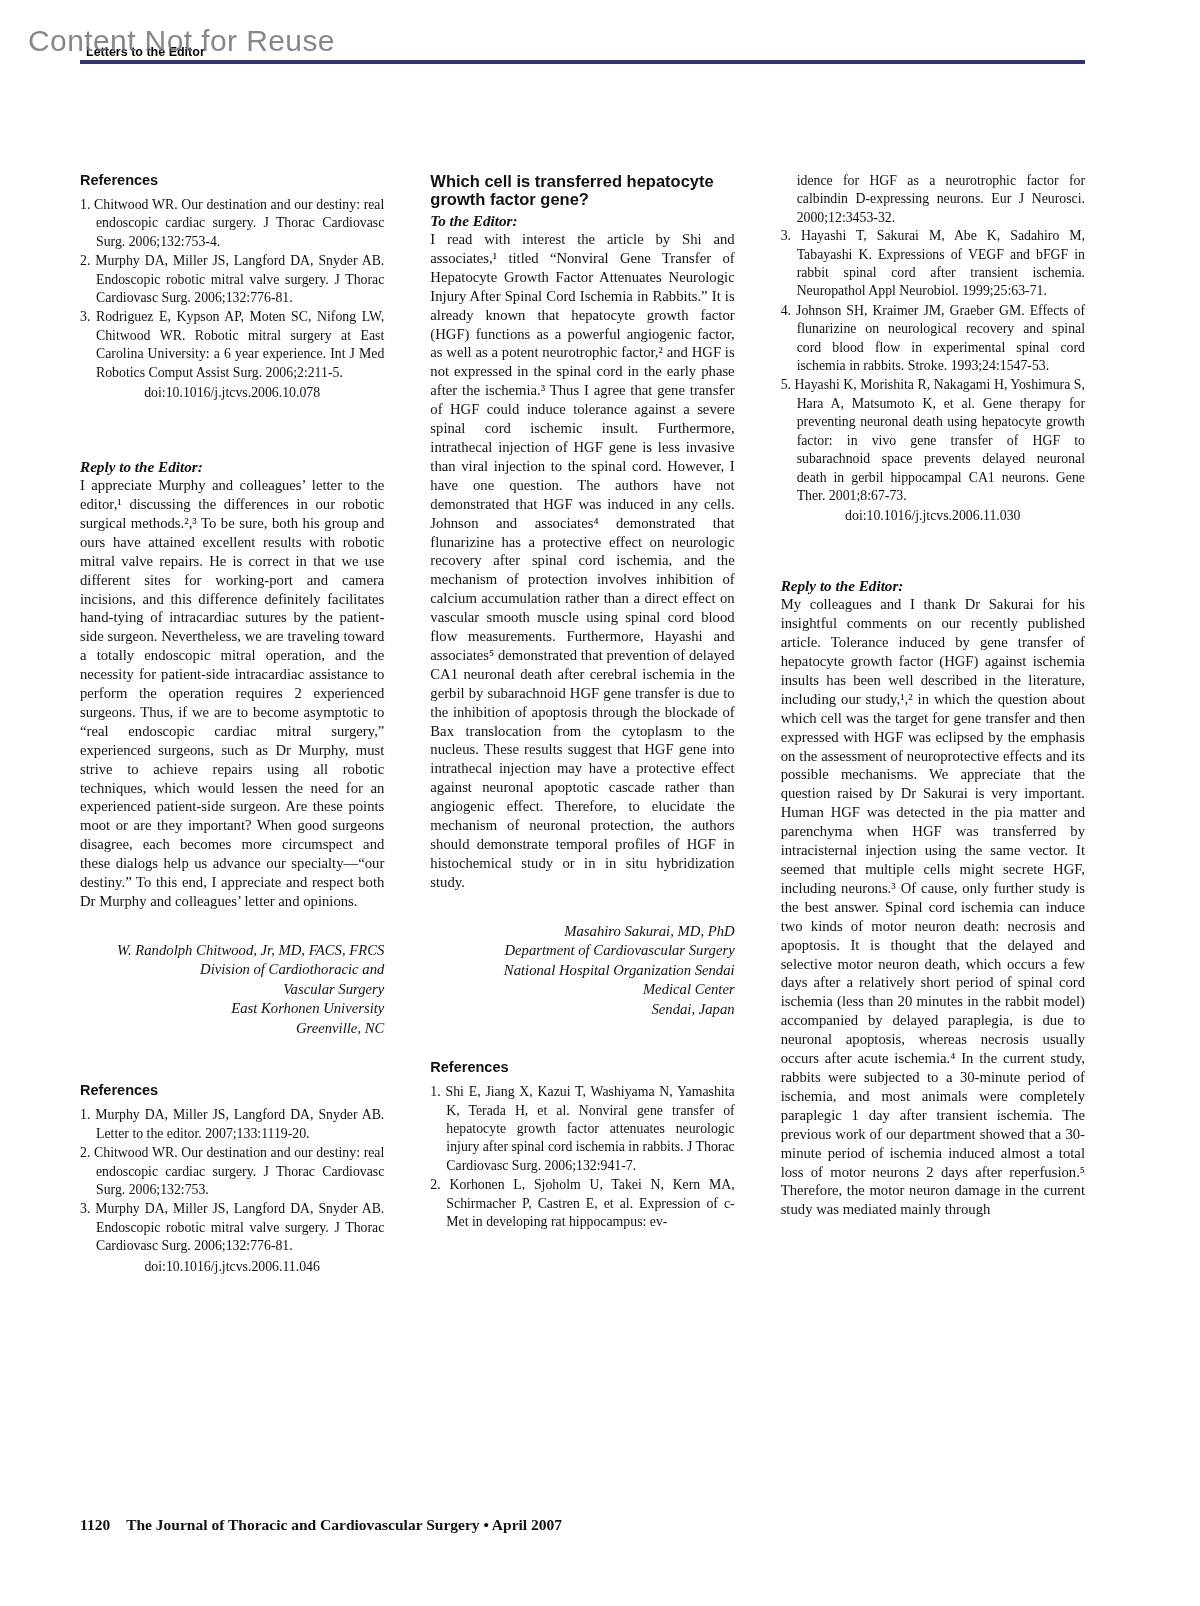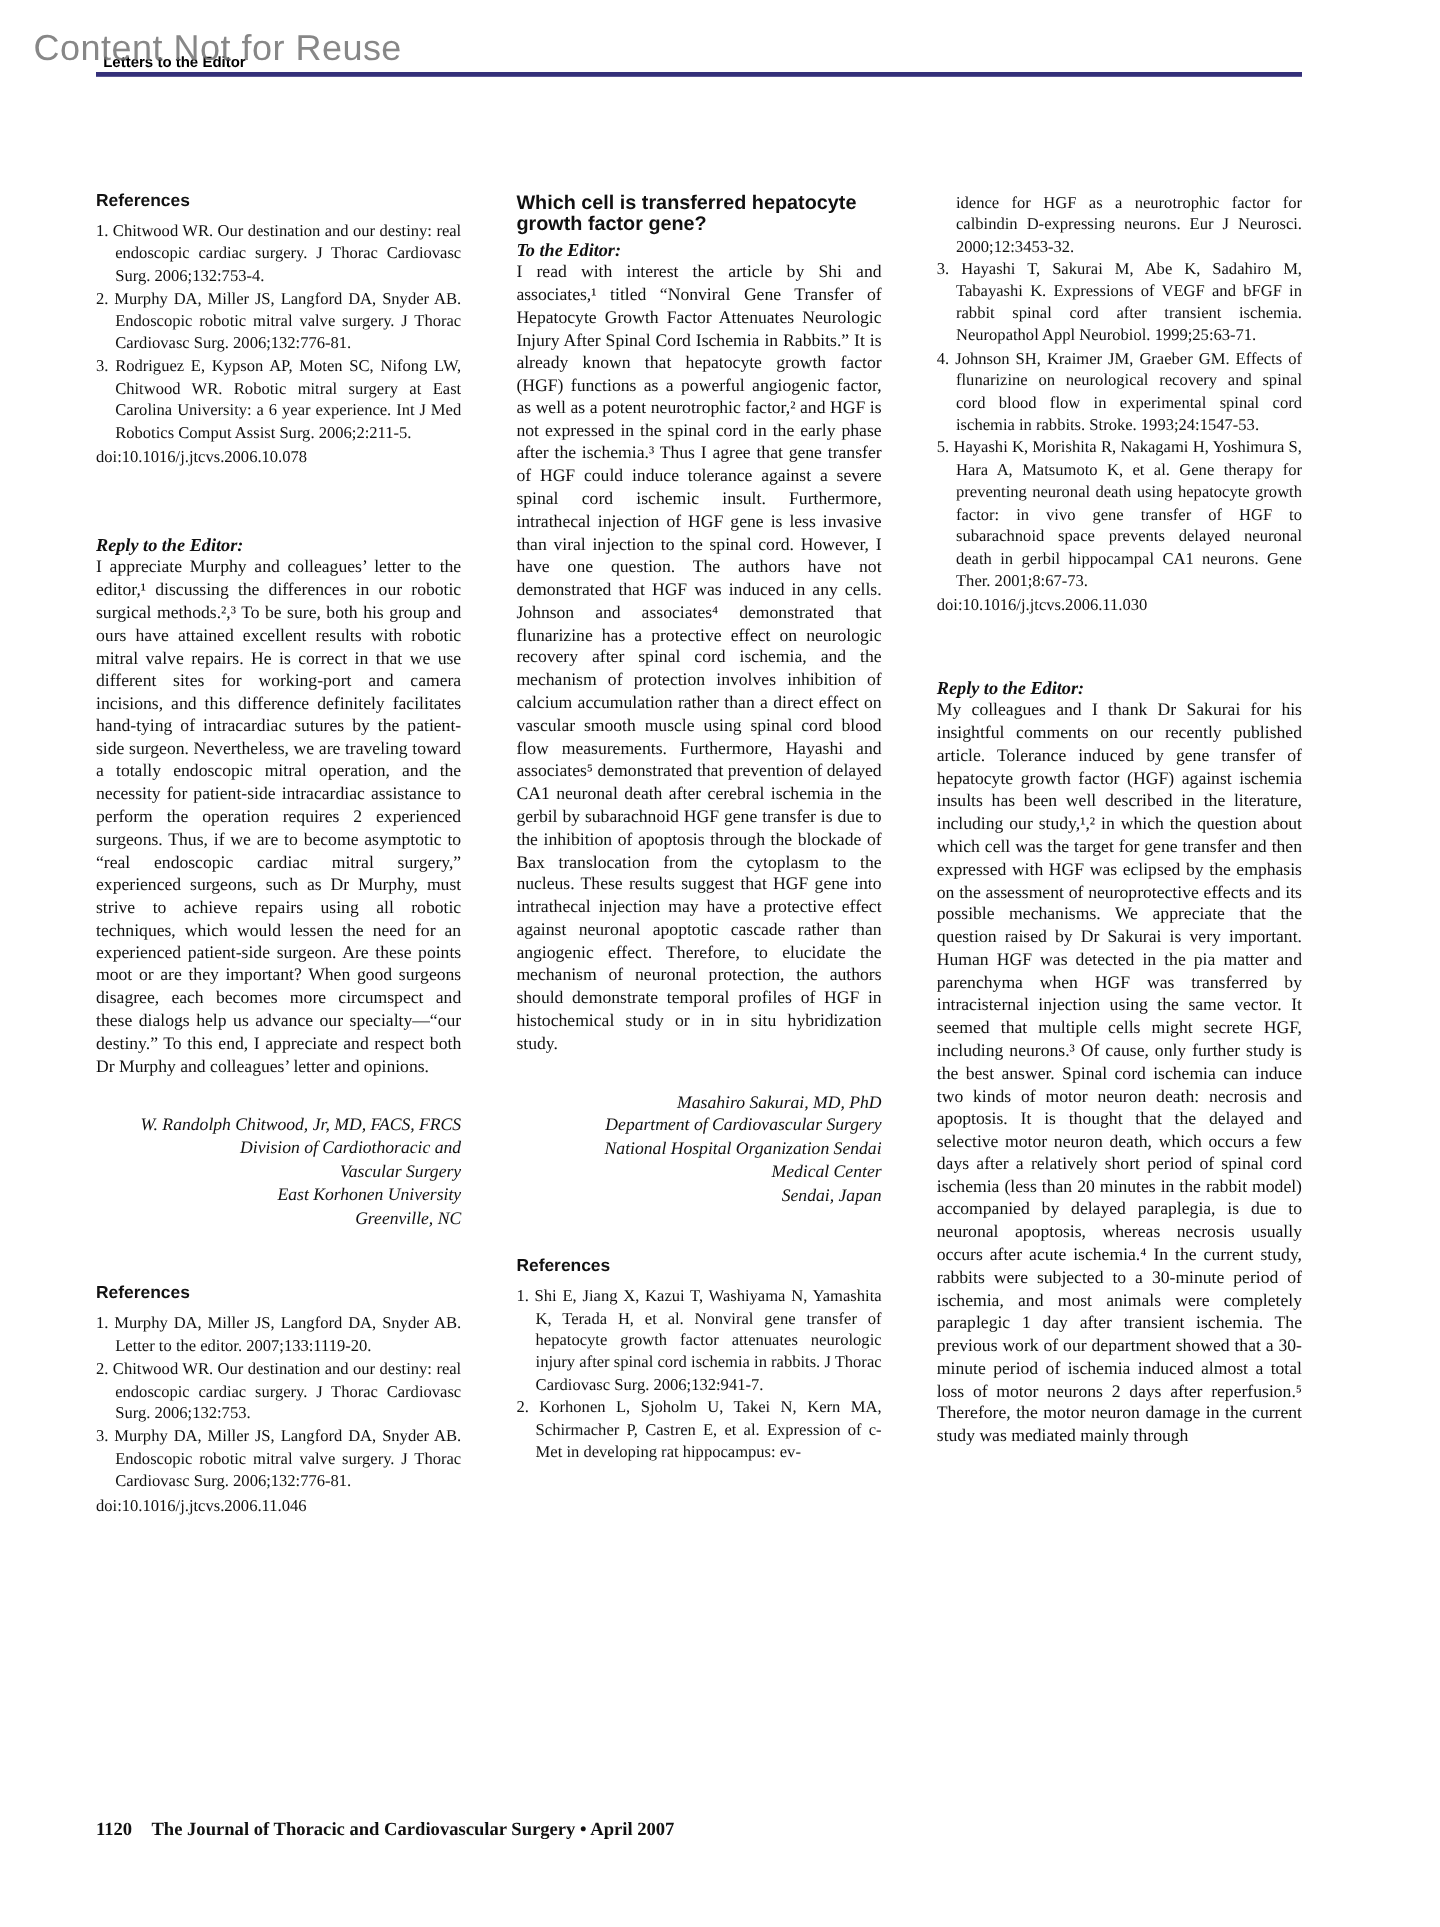--- a/index.html
+++ b/index.html
@@ -21,38 +21,38 @@
     position:absolute; left:86px; top:45px; z-index:2;
     font-family:"Liberation Sans", sans-serif;
     font-weight:700; font-size:12.5px; color:#000;
   }
   .header-rule {
     position:absolute; left:80px; top:60px; z-index:1;
     width:1005px; height:4px; background:#34307a;
   }
 
   .columns {
-    position:absolute; left:80px; top:160px; width:1005px;
+    position:absolute; left:80px; top:172px; width:1005px;
     display:flex; gap:46px;
   }
   .col { width:314px; }
 
   .refs-heading {
     font-family:"Liberation Sans", sans-serif;
     font-weight:700; font-size:14.5px; margin-bottom:8px;
   }
   .ref {
     font-size:13.8px; line-height:18.4px; text-align:justify;
     padding-left:16px; text-indent:-16px; margin-bottom:1px;
   }
   .ref-cont {
     font-size:13.8px; line-height:18.4px; text-align:justify;
     padding-left:16px;
   }
-  .doi { font-size:13.8px; text-align:left; margin-top:3px; }
+  .doi { font-size:13.8px; text-align:center; margin-top:3px; }
 
   .letter-title {
     font-family:"Liberation Sans", sans-serif;
     font-weight:700; font-size:16.5px; line-height:18px; margin-bottom:3px;
   }
   .sub-heading { font-weight:700; font-style:italic; font-size:15.2px; line-height:19px; }
   .body-par { font-size:14.7px; line-height:18.9px; text-align:justify; }
 
   .signature { margin-top:30px; text-align:right; font-style:italic; font-size:14.7px; line-height:19.5px; }
 

